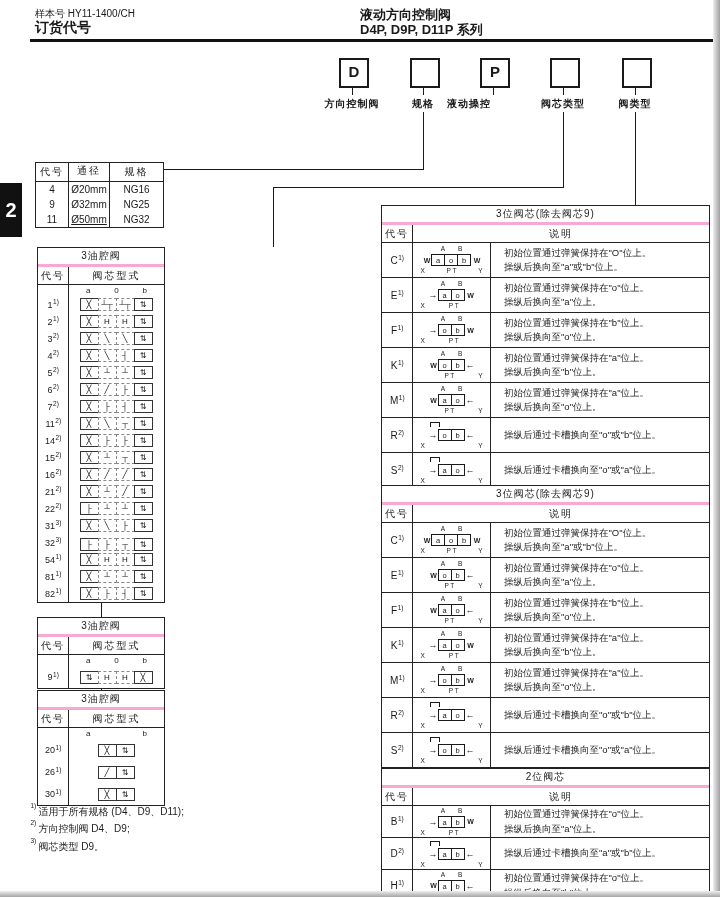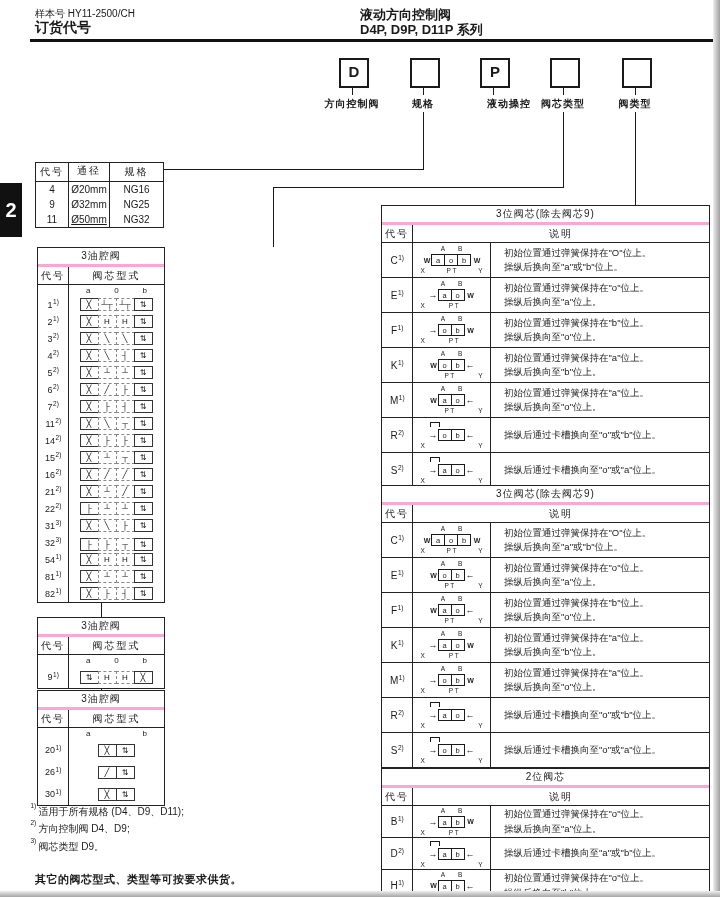--- a/index.html
+++ b/index.html
@@ -66,38 +66,38 @@
   .note{position:absolute;left:35px;top:872px;font-size:11px;font-weight:bold;letter-spacing:0.5px;}
   
   .edge-r{position:absolute;right:0;top:0;width:7px;height:100%;background:linear-gradient(90deg,#eeeeee,#9f9f9f);}
   .edge-b{position:absolute;left:0;bottom:0;width:100%;height:6px;background:linear-gradient(180deg,#eeeeee,#a5a5a5);}
 </style>
 </head>
 <body>
 
 <div class="page">
 
-  <div class="doc-num">样本号 HY11-2500/CH</div>
+  <div class="doc-num">样本号 HY11-1400/CH</div>
   <div class="page-title">订货代号</div>
   <div class="prod1">液动方向控制阀</div>
   <div class="prod2">D4P, D9P, D11P 系列</div>
   <div class="rule"></div>
 
   <div class="tab">2</div>
 
   <div id="order-row">
       <div class="obox" style="left: 339px;">D</div>
       <div class="otick" style="left: 352px;"></div>
       <div class="olabel" style="left: 304px;">方向控制阀</div>
       <div class="obox" style="left: 410px;"></div>
       <div class="otick" style="left: 423px;"></div>
       <div class="olabel" style="left: 375px;">规格</div>
       <div class="obox" style="left: 480px;">P</div>
       <div class="otick" style="left: 493px;"></div>
-      <div class="olabel" style="left: 461px;">液动操控</div>
+      <div class="olabel" style="left: 421px;">液动操控</div>
       <div class="obox" style="left: 550px;"></div>
       <div class="otick" style="left: 563px;"></div>
       <div class="olabel" style="left: 515px;">阀芯类型</div>
       <div class="obox" style="left: 622px;"></div>
       <div class="otick" style="left: 635px;"></div>
       <div class="olabel" style="left: 587px;">阀类型</div>
     </div>
 
   <div class="ln" style="left:423px;top:112px;width:1px;height:57px;"></div>
   <div class="ln" style="left:163px;top:169px;width:261px;height:1px;"></div>
@@ -818,17 +818,16 @@
           <div>操纵后换向至"b"位上。</div>
         </div>
       </div>
     </div>
 
   <div id="footnotes" class="fnblock">
       <div class="fnline"><sup class="fnm">1)</sup><span> 适用于所有规格 (D4、D9、D11);</span></div>
       <div class="fnline"><sup class="fnm">2)</sup><span> 方向控制阀 D4、D9;</span></div>
       <div class="fnline"><sup class="fnm">3)</sup><span> 阀芯类型 D9。</span></div>
     </div>
-  <div class="note">其它的阀芯型式、类型等可按要求供货。</div>
 
   <div class="edge-r"></div>
   <div class="edge-b"></div>
 </div>
 
 </body></html>

